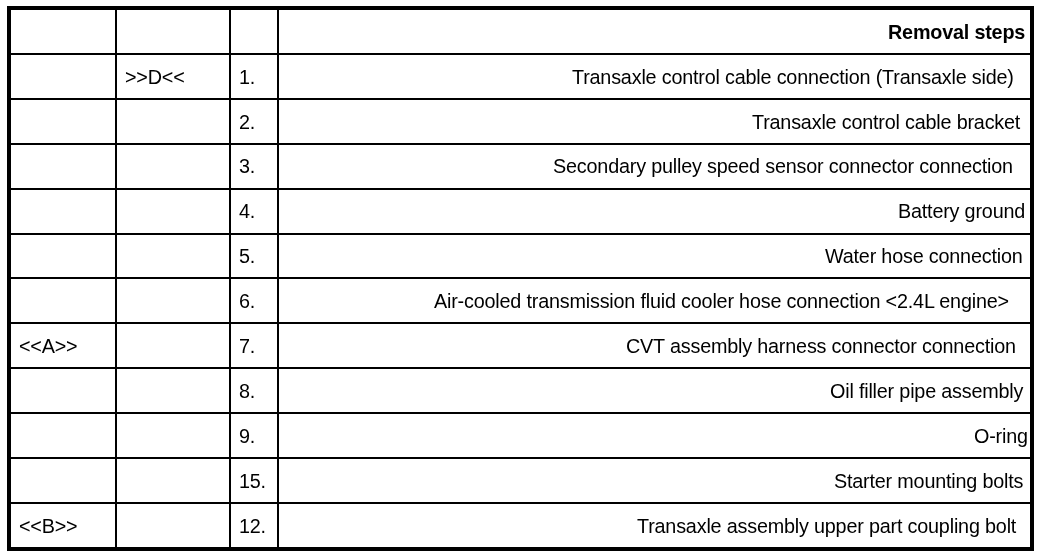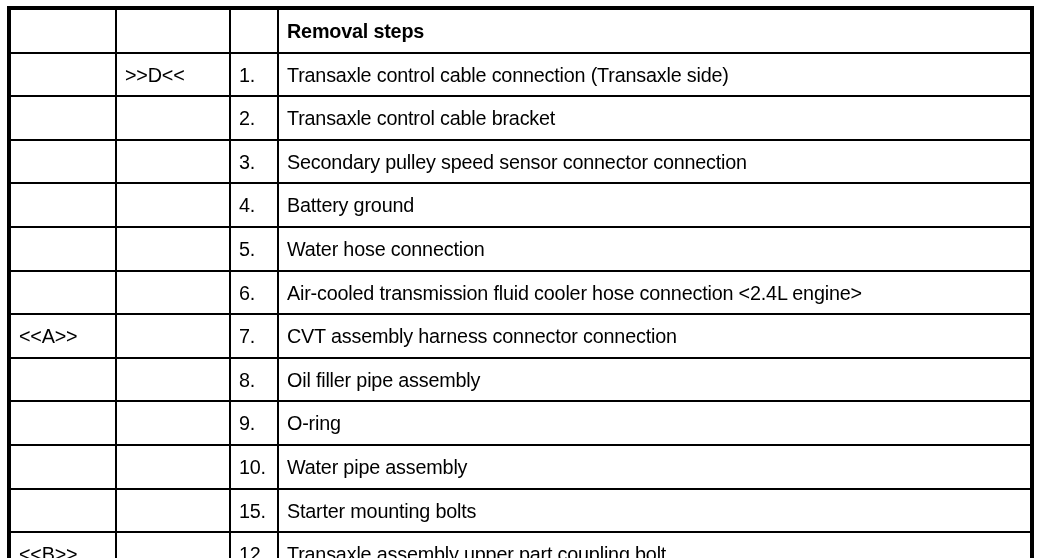--- a/index.html
+++ b/index.html
@@ -66,21 +66,21 @@
     text-align: left;
     padding-left: 10px;
     letter-spacing: -0.6px;
   }
   td.cell-num {
     text-align: left;
     padding-left: 6px;
     letter-spacing: -0.4px;
   }
   td.cell-desc {
-    text-align: left;
+    text-align: right;
     padding-left: 8px;
   }
 
   
   td.cell-desc > span,
   td.cell-num > span,
   td.cell-sub > span,
   td.cell-mark > span {
     display: inline-block;
     transform: scaleX(0.965);
@@ -164,26 +164,20 @@
         <td class="cell-desc"><span>Oil filler pipe assembly</span></td>
       </tr>
 
       <tr>
         <td class="cell-mark"><span></span></td>
         <td class="cell-sub"><span></span></td>
         <td class="cell-num"><span>9.</span></td>
         <td class="cell-desc"><span>O-ring</span></td>
       </tr>
 
-      <tr>
-        <td class="cell-mark"><span></span></td>
-        <td class="cell-sub"><span></span></td>
-        <td class="cell-num"><span>10.</span></td>
-        <td class="cell-desc"><span>Water pipe assembly</span></td>
-      </tr>
 
       <tr>
         <td class="cell-mark"><span></span></td>
         <td class="cell-sub"><span></span></td>
         <td class="cell-num"><span>15.</span></td>
         <td class="cell-desc"><span>Starter mounting bolts</span></td>
       </tr>
 
       <tr>
         <td class="cell-mark"><span>&lt;&lt;B&gt;&gt;</span></td>

